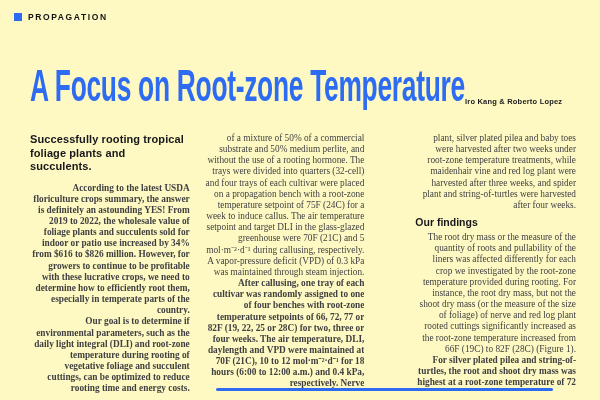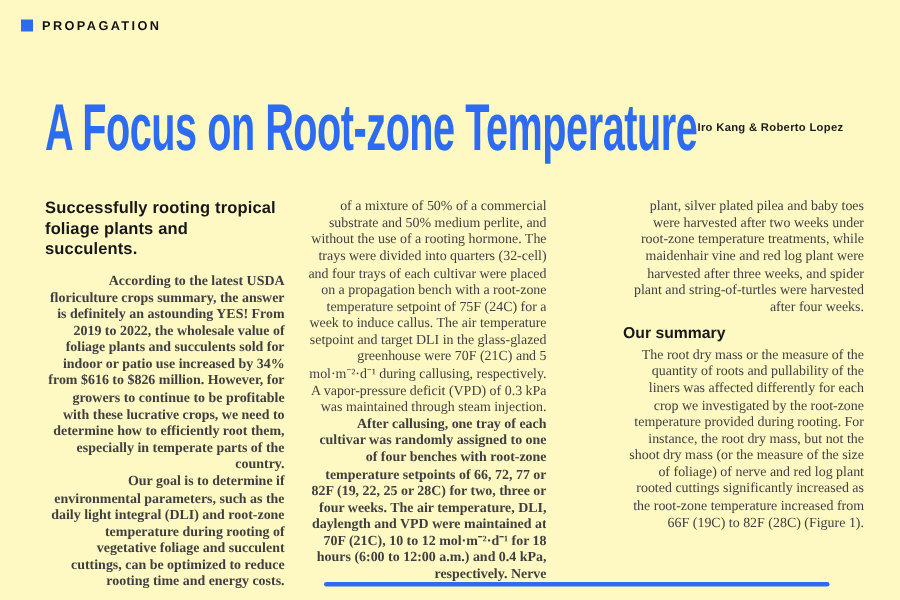--- a/index.html
+++ b/index.html
@@ -17,21 +17,21 @@
     letter-spacing: 1.6px; color: #121214;
   }
   .title {
     position: absolute; top: 68px; left: 30px; margin: 0;
     font-family: "Liberation Sans", sans-serif; font-weight: 700;
     font-size: 44px; line-height: 36px; letter-spacing: -0.5px;
     color: var(--accent); white-space: nowrap;
     transform: scaleX(0.60); transform-origin: 0 0;
   }
   .byline {
-    position: absolute; top: 80px; left: 465px;
+    position: absolute; top: 97px; left: 465px;
     font-family: "Liberation Sans", sans-serif; font-size: 7.5px; font-weight: 700;
     color: #1c1c1e; letter-spacing: 0.2px;
   }
   .columns {
     position: absolute; top: 133px; left: 30px; width: 546px; height: 267px;
     display: flex; gap: 14px; overflow: hidden;
   }
   .col { overflow: hidden; }
   .col-left   { width: 172px; }
   .col-middle { width: 173px; }
@@ -76,21 +76,22 @@
       <p class="body-par ind">Our goal is to determine if environmental parameters, such as the daily light integral (DLI) and root-zone temperature during rooting of vegetative foliage and succulent cuttings, can be optimized to reduce rooting time and energy costs.</p>
     </section>
 
     <section class="col col-middle">
       <p class="body-par">of a mixture of 50% of a commercial substrate and 50% medium perlite, and without the use of a rooting hormone. The trays were divided into quarters (32-cell) and four trays of each cultivar were placed on a propagation bench with a root-zone temperature setpoint of 75F (24C) for a week to induce callus. The air temperature setpoint and target DLI in the glass-glazed greenhouse were 70F (21C) and 5 mol·m⁻²·d⁻¹ during callusing, respectively. A vapor-pressure deficit (VPD) of 0.3 kPa was maintained through steam injection.</p>
       <p class="body-par ind">After callusing, one tray of each cultivar was randomly assigned to one of four benches with root-zone temperature setpoints of 66, 72, 77 or 82F (19, 22, 25 or 28C) for two, three or four weeks. The air temperature, DLI, daylength and VPD were maintained at 70F (21C), 10 to 12 mol·m⁻²·d⁻¹ for 18 hours (6:00 to 12:00 a.m.) and 0.4 kPa, respectively. Nerve</p>
     </section>
 
     <section class="col col-right">
       <p class="body-par">plant, silver plated pilea and baby toes were harvested after two weeks under root-zone temperature treatments, while maidenhair vine and red log plant were harvested after three weeks, and spider plant and string-of-turtles were harvested after four weeks.</p>
-      <h3 class="findings-heading">Our summary</h3>
+      <h3 class="findings-heading">Our findings</h3>
       <p class="body-par">The root dry mass or the measure of the quantity of roots and pullability of the liners was affected differently for each crop we investigated by the root-zone temperature provided during rooting. For instance, the root dry mass, but not the shoot dry mass (or the measure of the size of foliage) of nerve and red log plant rooted cuttings significantly increased as the root-zone temperature increased from 66F (19C) to 82F (28C) (Figure 1).</p>
+      <p class="body-par ind">For silver plated pilea and string-of-turtles, the root and shoot dry mass was highest at a root-zone temperature of 72</p>
     </section>
 
   </main>
 
   <div class="figure-rule"></div>
 
 </div>
 
 </body></html>

